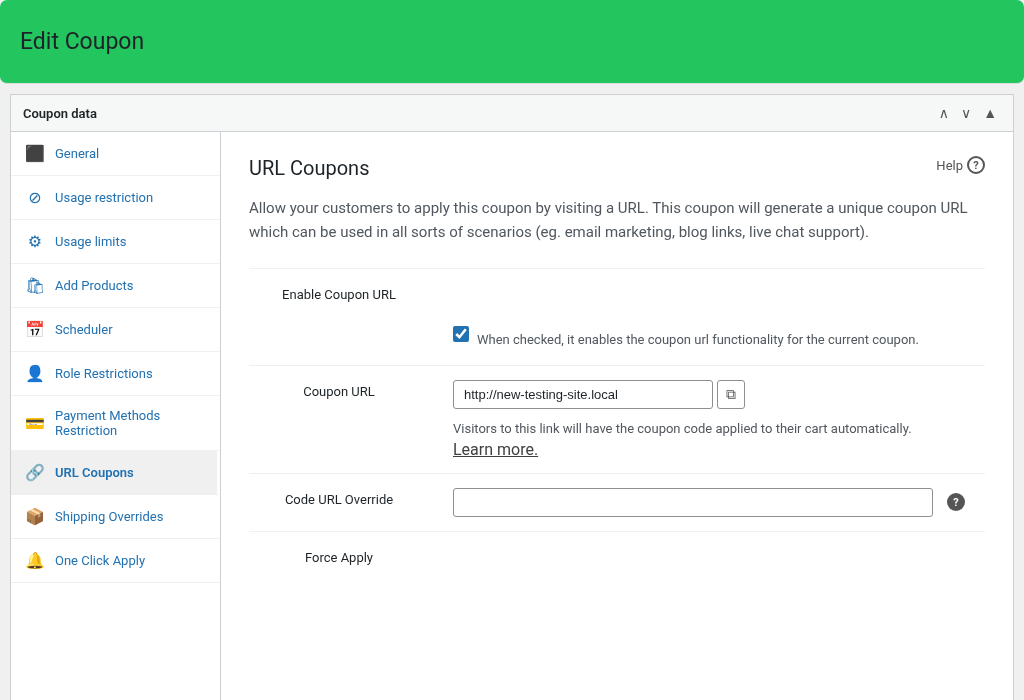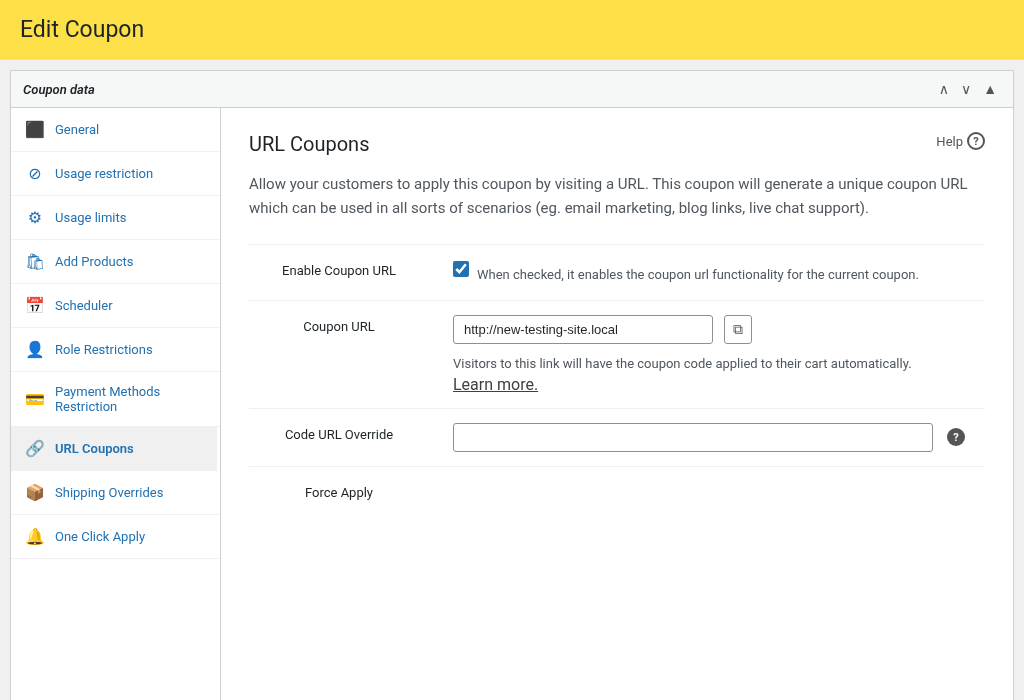--- a/index.html
+++ b/index.html
@@ -1,26 +1,26 @@
 <!DOCTYPE html>
 <html><head>
   <meta charset="utf-8">
   <style>
     * { box-sizing: border-box; margin: 0; padding: 0; }
     body { font-family: -apple-system, BlinkMacSystemFont, "Segoe UI", Roboto, sans-serif; font-size: 13px; background: #f0f0f1; color: #1d2327; }
 
     .page-wrapper { background: #f0f0f1; padding: 0; }
 
-    .page-title-bar { background: #fde047; padding: 16px 20px; border-bottom: 1px solid #ddd; }
+    .page-title-bar { background: #22c55e; padding: 28px 20px; border-bottom: 1px solid #ddd; border-radius: 7px; }
     .page-title { font-size: 23px; font-weight: 400; color: #1d2327; }
 
     .coupon-data-panel { background: #fff; margin: 10px; border: 1px solid #ccd0d4; }
 
     .panel-header { display: flex; align-items: center; justify-content: space-between; padding: 8px 12px; background: #f6f7f7; border-bottom: 1px solid #ccd0d4; }
-    .panel-header-title { font-weight: 600; font-size: 13px; font-style: italic; }
+    .panel-header-title { font-weight: 600; font-size: 13px; }
     .panel-header-controls { display: flex; gap: 4px; }
     .panel-ctrl-btn { background: none; border: none; cursor: pointer; font-size: 14px; color: #555; padding: 2px 4px; }
 
     .panel-body { display: flex; min-height: 600px; }
 
     
     .sidebar { width: 210px; border-right: 1px solid #ccd0d4; flex-shrink: 0; }
     .sidebar-item { display: flex; align-items: center; gap: 10px; padding: 12px 14px; cursor: pointer; color: #2271b1; text-decoration: none; border-bottom: 1px solid #f0f0f1; font-size: 13px; }
     .sidebar-item.active { background: #fff; border-right: 3px solid #fff; background: #f6f7f7; }
     .sidebar-item .sidebar-icon { font-size: 16px; width: 20px; text-align: center; flex-shrink: 0; }
@@ -32,25 +32,25 @@
     .section-title { font-size: 20px; font-weight: 400; color: #1d2327; }
     .help-link { display: flex; align-items: center; gap: 4px; color: #555; font-size: 13px; cursor: pointer; }
     .help-icon { display: inline-flex; align-items: center; justify-content: center; width: 18px; height: 18px; border-radius: 50%; border: 2px solid #555; font-size: 11px; font-weight: 700; }
 
     .section-description { font-size: 15px; color: #50575e; line-height: 1.6; margin-bottom: 24px; max-width: 780px; }
 
     .field-row { display: flex; align-items: flex-start; padding: 14px 0; border-top: 1px solid #f0f0f1; gap: 24px; }
     .field-label { width: 180px; flex-shrink: 0; font-size: 13px; color: #1d2327; padding-top: 4px; text-align: center; }
     .field-control { flex: 1; }
 
-    .checkbox-wrap { display: flex; align-items: flex-start; gap: 8px; }
+    .checkbox-wrap { display: flex; align-items: flex-start; gap: 8px; margin-top: 41px; }
     .checkbox-input { width: 16px; height: 16px; margin-top: 2px; cursor: pointer; accent-color: #2271b1; }
     .field-description { font-size: 13px; color: #50575e; line-height: 1.6; margin-top: 6px; }
 
-    .url-input-group { display: flex; align-items: center; gap: 11px; }
+    .url-input-group { display: flex; align-items: center; gap: 4px; }
     .url-input { border: 1px solid #8c8f94; border-radius: 3px; padding: 6px 10px; font-size: 13px; width: 260px; color: #1d2327; background: #fff; }
     .copy-btn { background: #fff; border: 1px solid #8c8f94; border-radius: 3px; padding: 5px 8px; cursor: pointer; font-size: 14px; color: #555; }
 
     .learn-more { color: #404040; text-decoration: underline; cursor: pointer; font-size: 16px; }
 
     .text-input { border: 1px solid #8c8f94; border-radius: 3px; padding: 6px 10px; font-size: 13px; width: 100%; max-width: 480px; color: #1d2327; background: #fff; }
 
     .help-tooltip-icon { display: inline-flex; align-items: center; justify-content: center; width: 18px; height: 18px; border-radius: 50%; background: #555; color: #fff; font-size: 11px; font-weight: 700; cursor: pointer; margin-left: 6px; }
 
     .checkbox-standalone { width: 16px; height: 16px; cursor: pointer; accent-color: #2271b1; }

